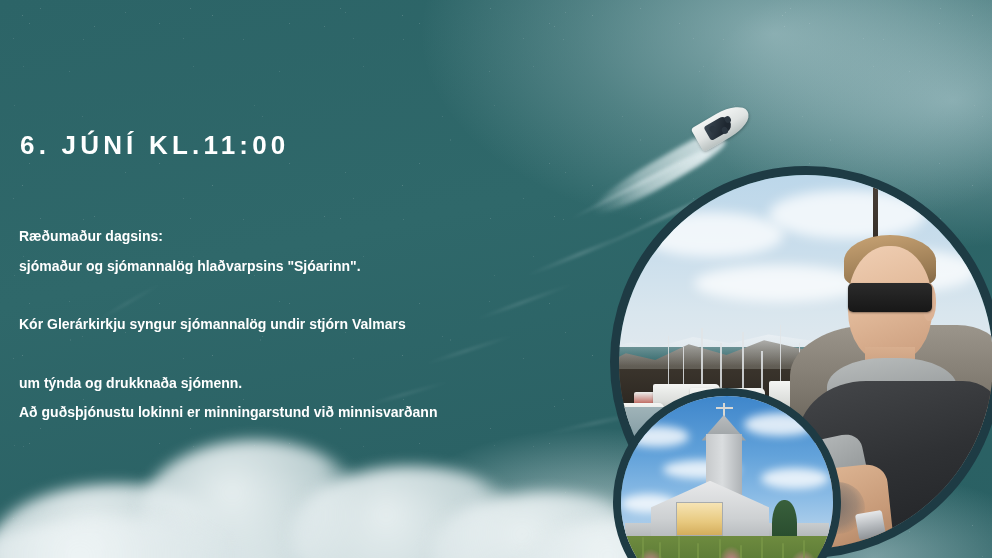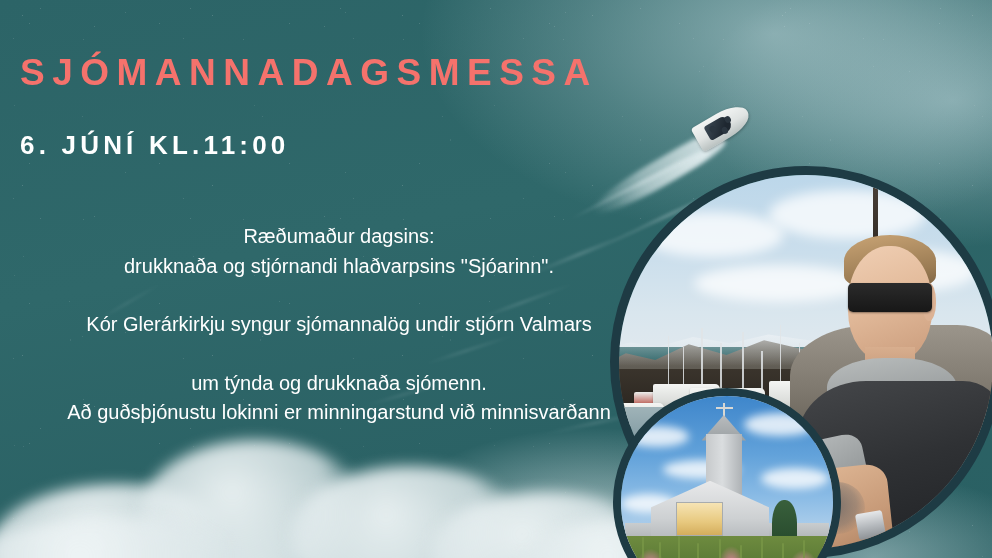--- a/index.html
+++ b/index.html
@@ -172,24 +172,23 @@
   .dateblock .time-line { display: block; }
 
   
   .body-copy {
     position: absolute;
     left: 19px;
     top: 222px;
     z-index: 8;
     width: 640px;
     color: #ffffff;
-    font-size: 20px;
-    font-weight: 400;
+    font-size: 14px;
+    font-weight: 700;
     line-height: 29.5px;
-    text-align: center;
   }
   .body-copy p { margin: 0; }
   .body-copy .para-gap { height: 29px; }
 
   
   .photo-big {
     position: absolute;
     left: 610px;
     top: 166px;
     width: 392px;
@@ -429,30 +428,29 @@
   <div class="cloud-bank">
     <div class="puff" style="left:30px;  top:96px;  width:250px; height:130px;"></div>
     <div class="puff" style="left:180px; top:52px;  width:230px; height:150px;"></div>
     <div class="puff" style="left:330px; top:78px;  width:240px; height:140px;"></div>
     <div class="puff" style="left:470px; top:104px; width:230px; height:120px;"></div>
     <div class="puff" style="left:0px;   top:130px; width:300px; height:110px;"></div>
     <div class="puff" style="left:560px; top:130px; width:220px; height:110px;"></div>
   </div>
 
   <h1 class="headline">
-    <span>SJÓMANNADAGSMESSA</span>
   </h1>
 
   <div class="dateblock">
     <span class="time-line">6. JÚNÍ  KL.11:00</span>
   </div>
 
   <div class="body-copy">
     <p>Ræðumaður dagsins:</p>
-    <p>drukknaða og stjórnandi hlaðvarpsins "Sjóarinn".</p>
+    <p>sjómaður og sjómannalög hlaðvarpsins "Sjóarinn".</p>
     <div class="para-gap"></div>
     <p>Kór Glerárkirkju syngur sjómannalög undir stjórn Valmars</p>
     <div class="para-gap"></div>
     <p>um týnda og drukknaða sjómenn.</p>
     <p>Að guðsþjónustu lokinni er minningarstund við minnisvarðann</p>
   </div>
 
   <div class="photo-big">
     <div class="photo-inner">
 

